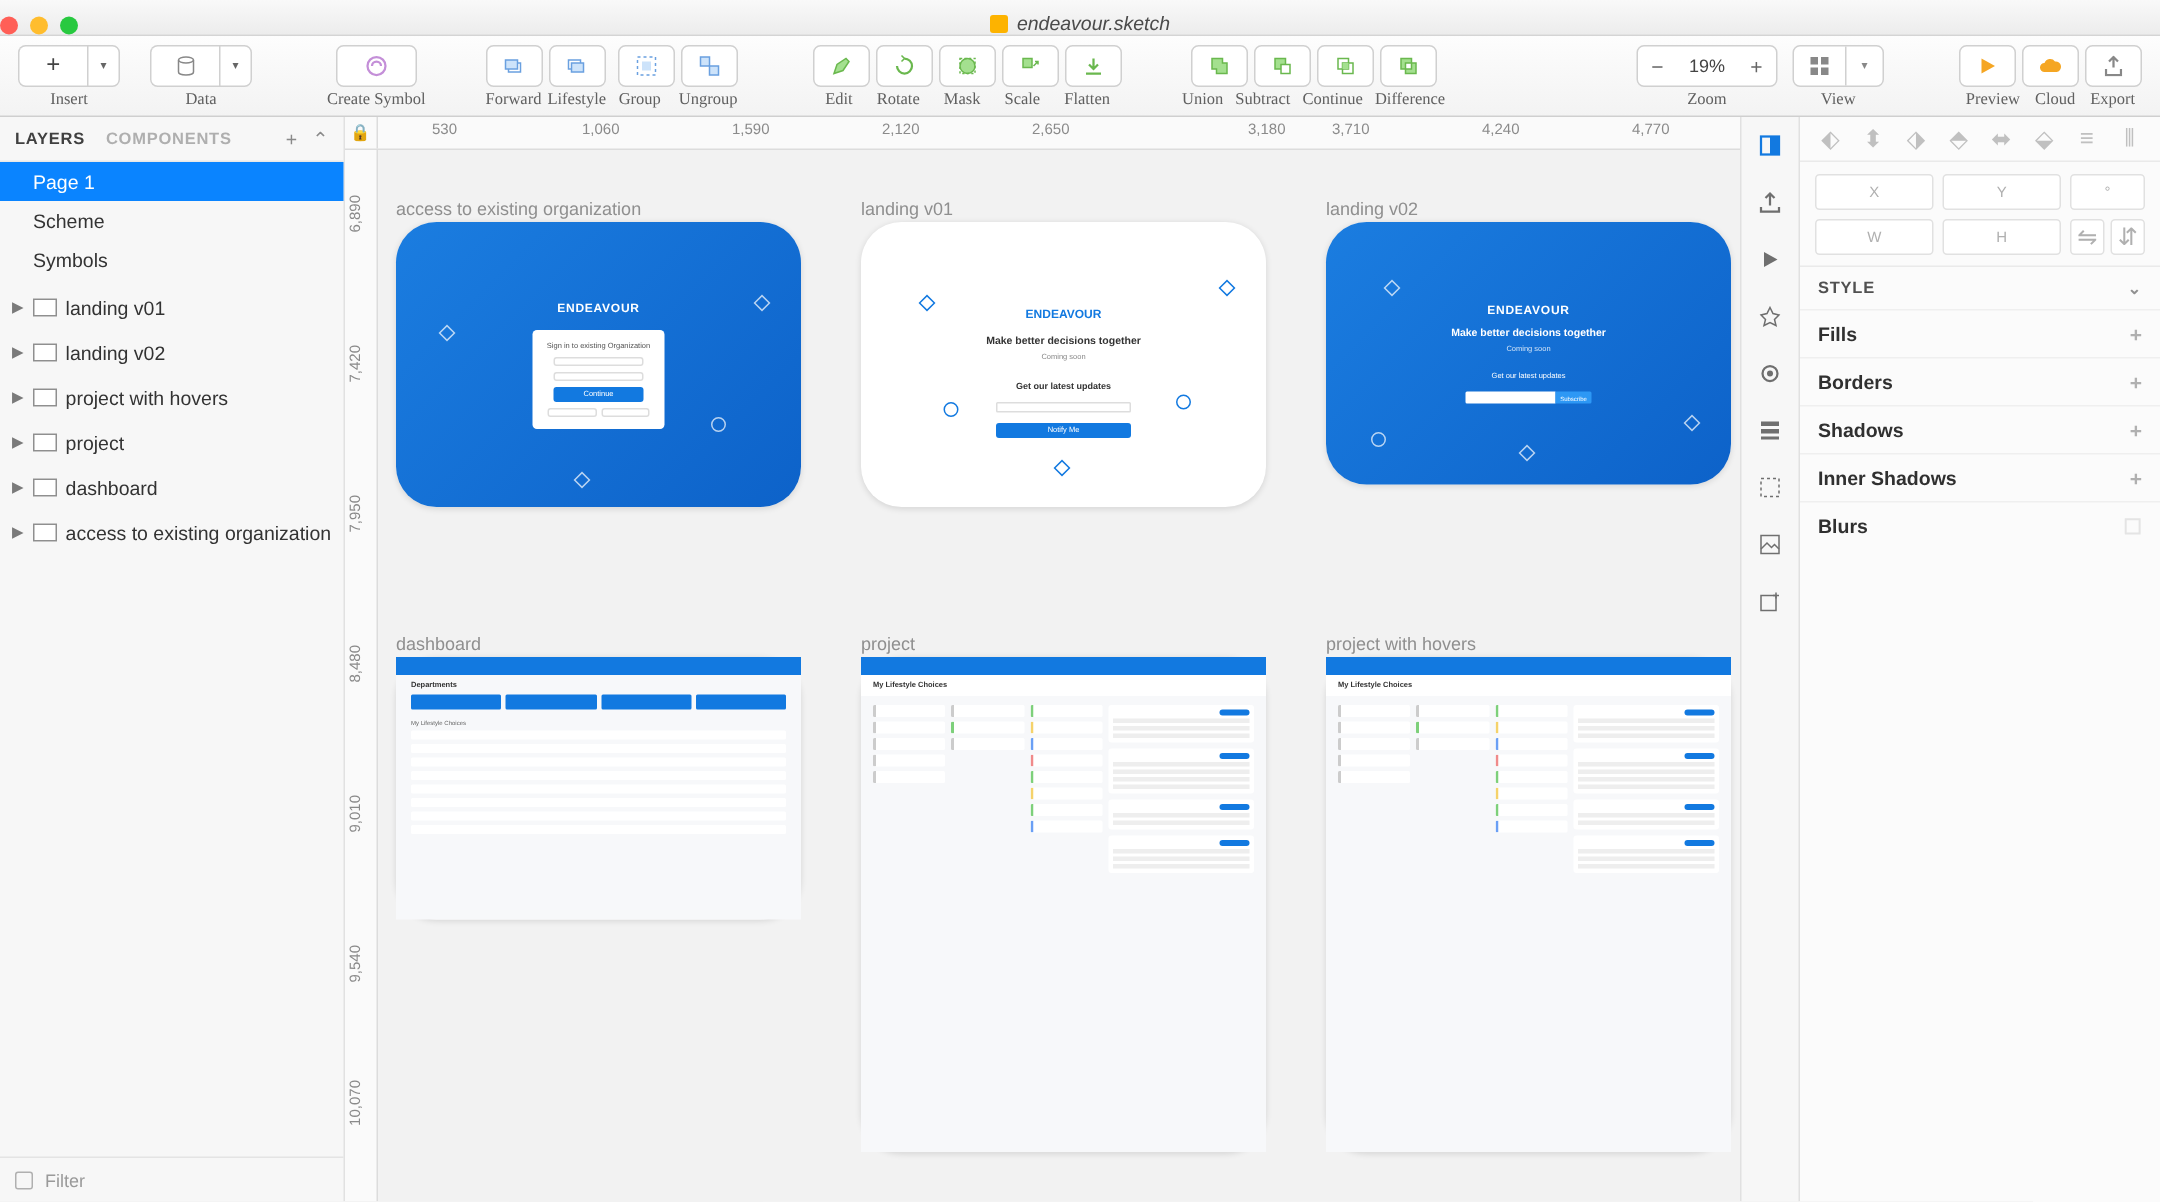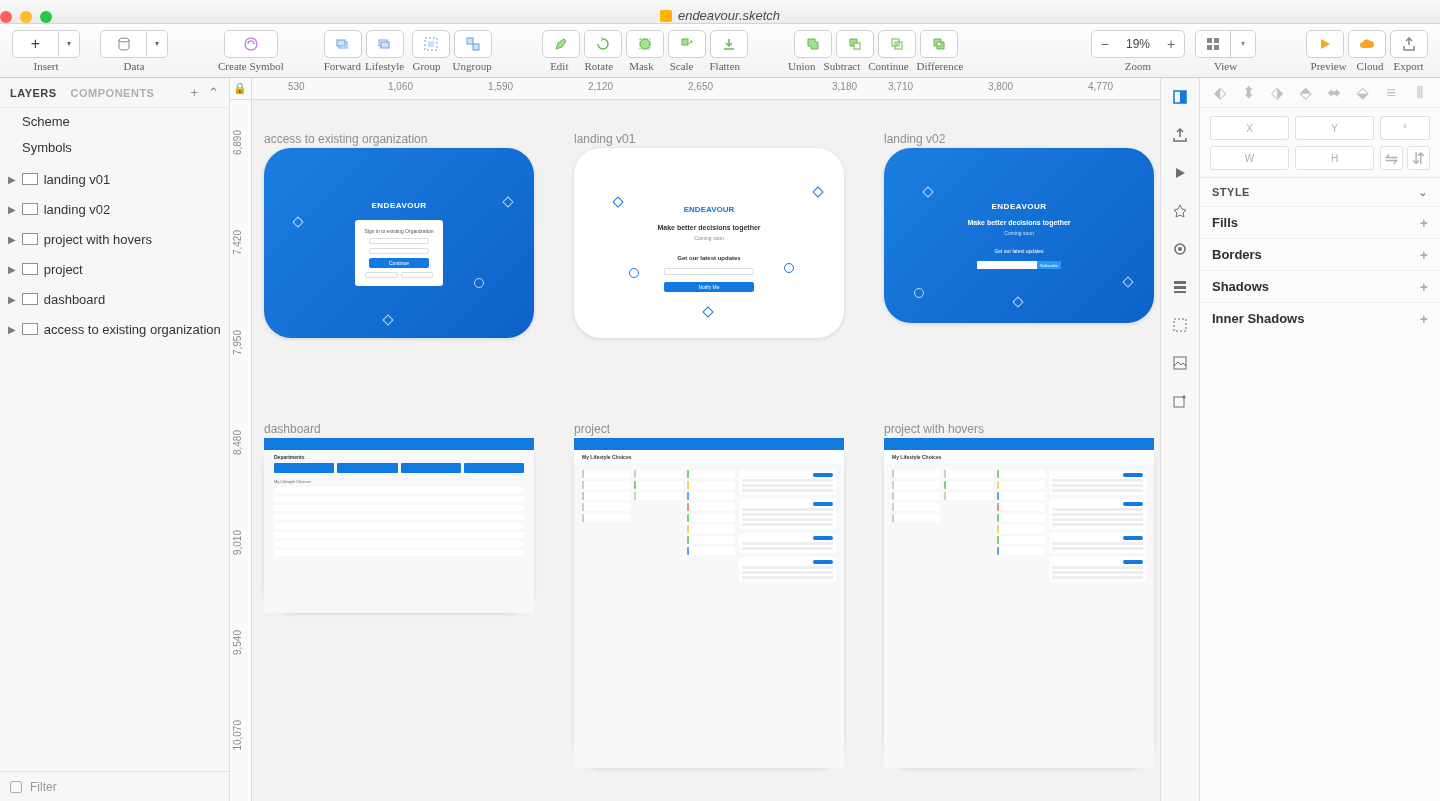--- a/index.html
+++ b/index.html
@@ -340,20 +340,23 @@
   <div class="left-panel">
     <div class="lp-tabs">
       <span class="lp-tab active">LAYERS</span>
       <span class="lp-tab">COMPONENTS</span>
       <div class="lp-tabs-actions">
         <span>+</span>
         <span>⌃</span>
       </div>
     </div>
     <div class="lp-pages">
+      <div class="lp-page selected">
+          <span>Page 1</span>
+        </div>
       <div class="lp-page">
           <span>Scheme</span>
         </div>
       <div class="lp-page">
           <span>Symbols</span>
         </div>
     </div>
     <div class="lp-layers">
       <div class="lp-layer">
           <span class="chev">▶</span>
@@ -396,21 +399,21 @@
     <div class="ruler-h">
       <div class="ruler-h-lock">🔒</div>
       <div class="ruler-h-ticks">
         <span style="left:36px;">530</span>
         <span style="left:136px;">1,060</span>
         <span style="left:236px;">1,590</span>
         <span style="left:336px;">2,120</span>
         <span style="left:436px;">2,650</span>
         <span style="left:536px;margin-left:44px;">3,180</span>
         <span style="left:636px;">3,710</span>
-        <span style="left:736px;">3,800</span>
+        <span style="left:736px;">4,240</span>
         <span style="left:836px;">4,770</span>
       </div>
     </div>
     <div class="canvas-body">
       <div class="ruler-v">
         <span style="top:30px;">6,890</span>
         <span style="top:130px;">7,420</span>
         <span style="top:230px;">7,950</span>
         <span style="top:330px;">8,480</span>
         <span style="top:430px;">9,010</span>
@@ -718,14 +721,18 @@
         <span class="plus">+</span>
       </div>
     <div class="insp-section">
         <span>Shadows</span>
         <span class="plus">+</span>
       </div>
     <div class="insp-section">
         <span>Inner Shadows</span>
         <span class="plus">+</span>
       </div>
+    <div class="insp-section">
+        <span>Blurs</span>
+        <span class="plus" style="opacity:0.3;">☐</span>
+      </div>
   </div>
 </div>
 
 </body></html>

